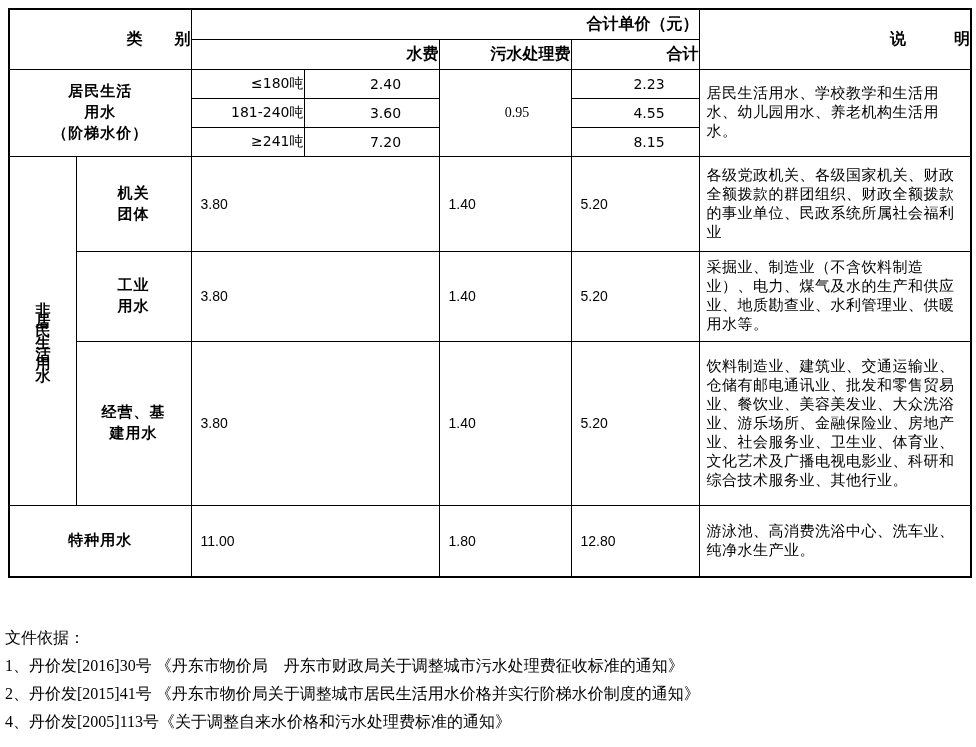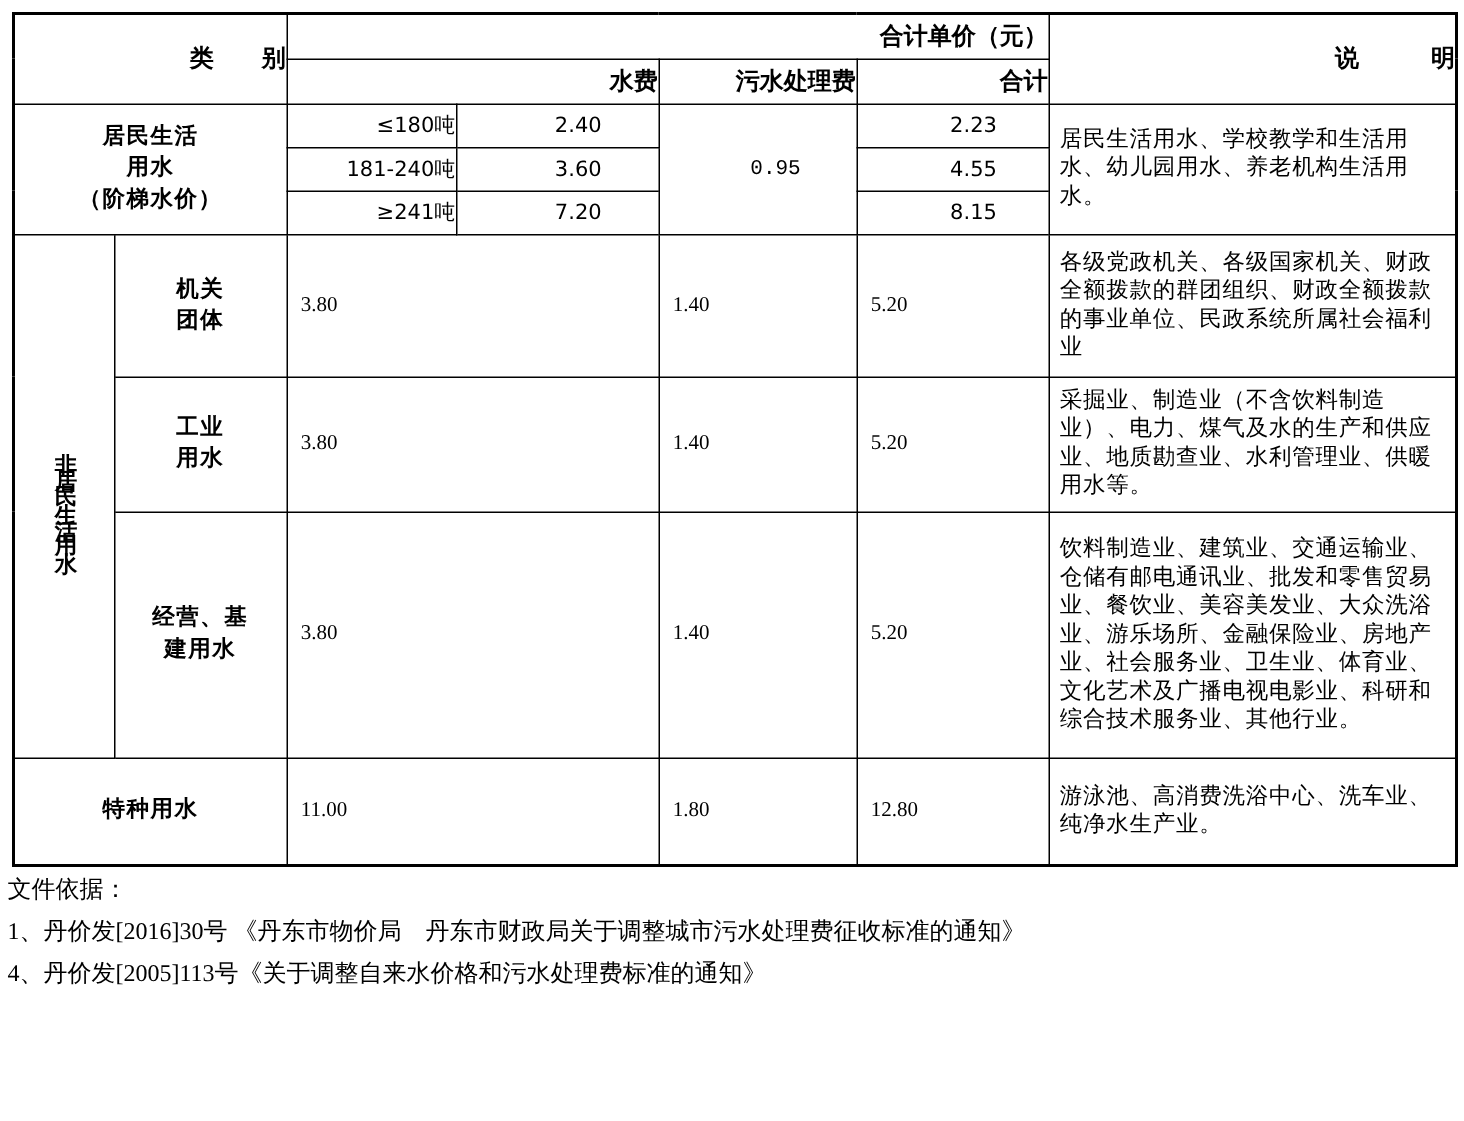--- a/index.html
+++ b/index.html
@@ -63,48 +63,48 @@
     line-height: 1.1;
   }
   .tier-label {
     font-size: 15px;
     padding-left: 8px;
     text-align: right;
     font-family: "DejaVu Sans", sans-serif;
     font-size: 14px;
   }
   .num {
-    font-family: Liberation Serif, serif;
+    font-family: Liberation Sans, sans-serif;
     font-size: 14px;
     text-align: left;
     padding-left: 9px;
   }
   .num-indent {
     font-family: "DejaVu Sans", sans-serif;
     font-size: 14px;
     text-align: center;
     padding-left: 28px;
   }
   .num-center {
-    font-family: Liberation Mono, monospace;
+    font-family: Liberation Serif, serif;
     font-size: 14px;
     text-align: center;
     padding-left: 24px;
   }
   .note-cell {
     font-size: 15px;
     line-height: 19px;
     text-align: left;
     padding: 3px 9px 3px 7px;
     letter-spacing: 0.5px;
   }
   .footer {
     position: absolute;
     left: 5px;
-    top: 580px;
+    top: 624px;
     width: 966px;
     font-size: 16px;
     line-height: 28px;
   }
   .footer div { white-space: nowrap; }
 </style>
 </head>
 <body>
 
 <div class="page">
@@ -192,16 +192,17 @@
       <td class="num">1.80</td>
       <td class="num">12.80</td>
       <td class="note-cell">游泳池、高消费洗浴中心、洗车业、纯净水生产业。</td>
     </tr>
   </tbody>
     </table>
 
   <div class="footer">
     <div>文件依据：</div>
     <div>1、丹价发[2016]30号 《丹东市物价局　丹东市财政局关于调整城市污水处理费征收标准的通知》</div>
+    <div>2、丹价发[2015]41号 《丹东市物价局关于调整城市居民生活用水价格并实行阶梯水价制度的通知》</div>
     <div>4、丹价发[2005]113号《关于调整自来水价格和污水处理费标准的通知》</div>
   </div>
 
 </div>
 
 </body></html>

